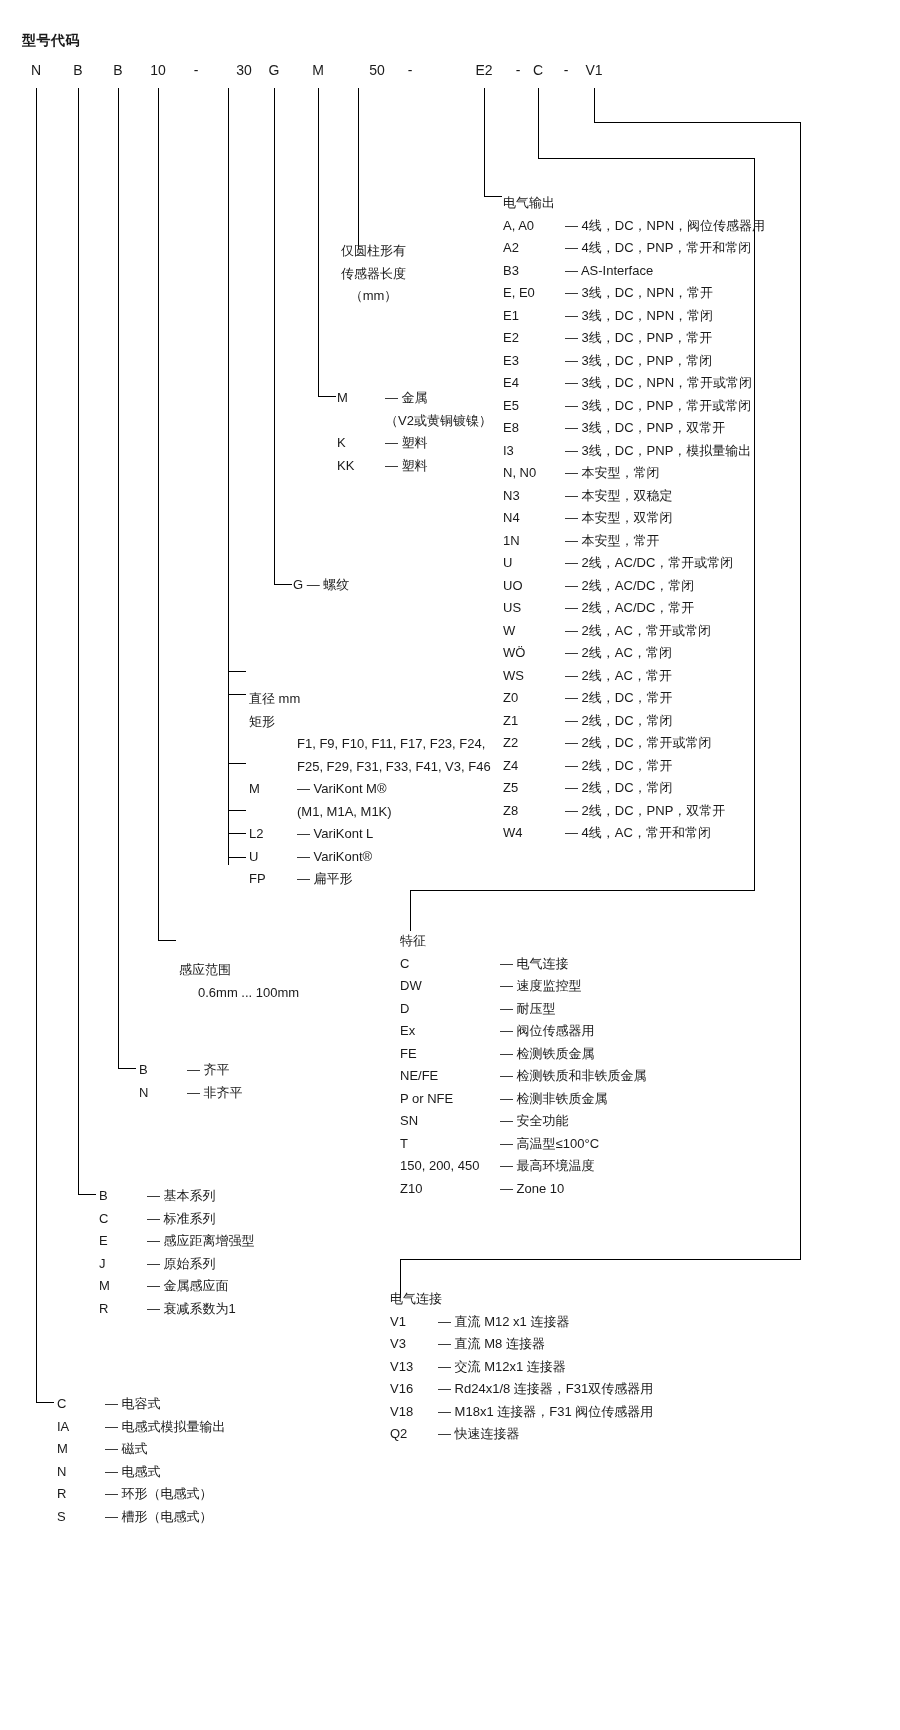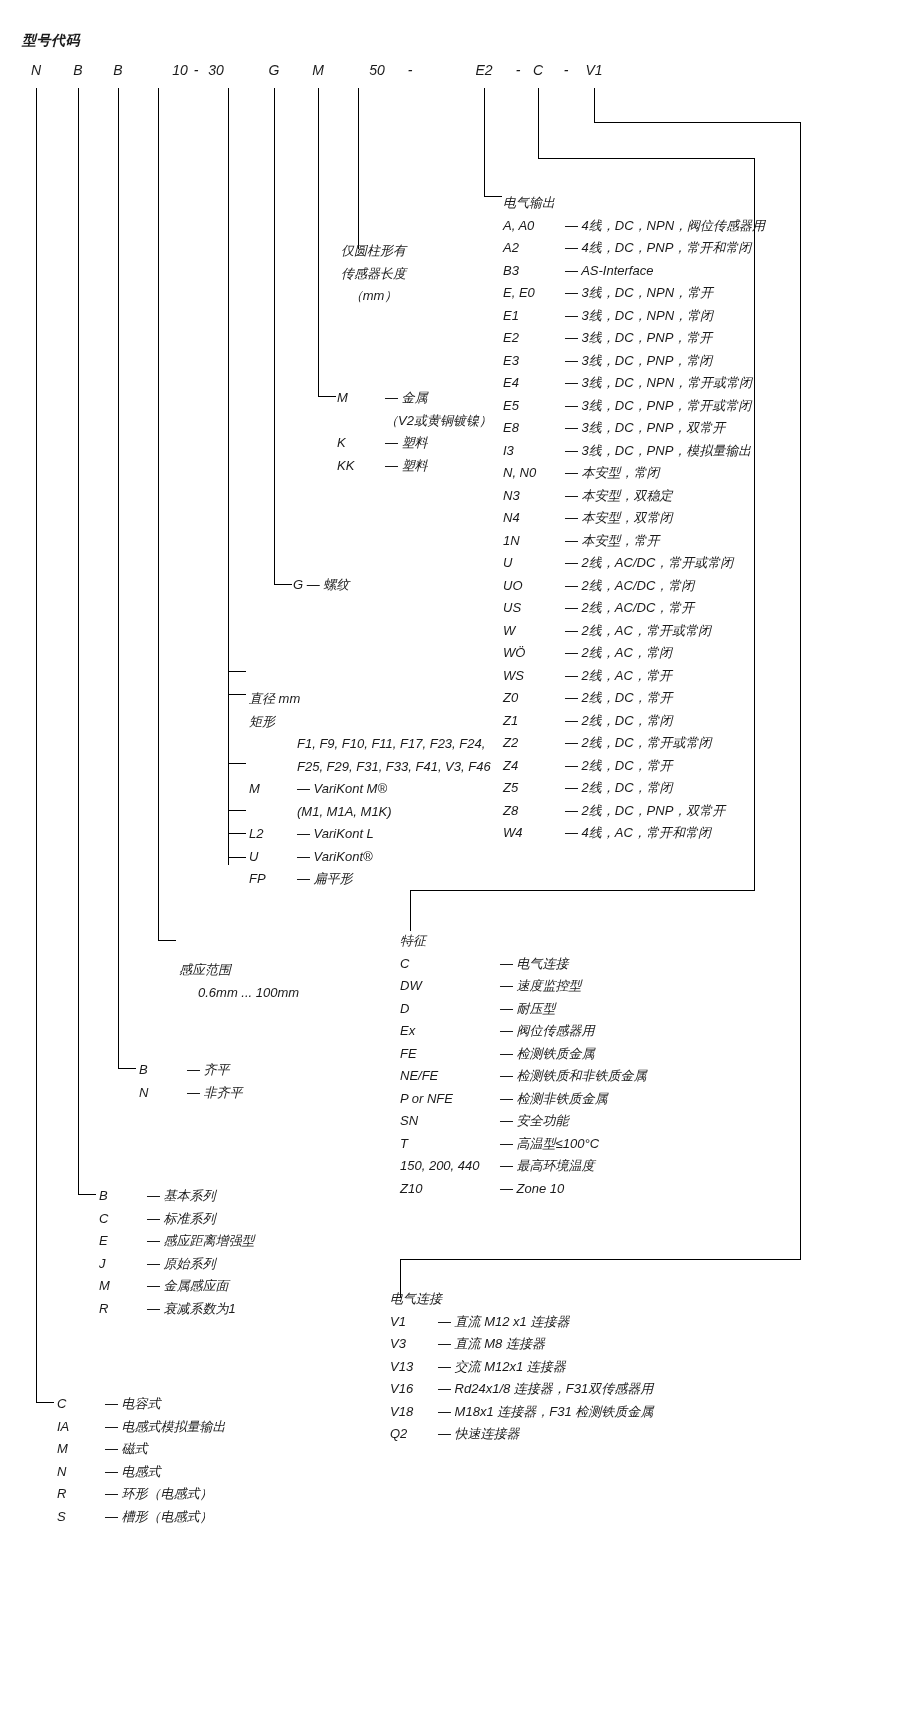--- a/index.html
+++ b/index.html
@@ -13,21 +13,20 @@
     position: relative;
     font-family: "Liberation Sans", sans-serif;
     color: #1a1a1a;
     font-size: 13px;
   }
   .page {
     position: relative;
     width: 900px;
     height: 1730px;
     overflow: hidden;
-    font-style: italic;
   }
   .title {
     position: absolute;
     left: 22px;
     top: 32px;
     font-size: 14px;
     font-weight: bold;
     letter-spacing: 0.5px;
   }
   
@@ -91,23 +90,23 @@
 <body>
 
 <div class="page">
 
   <div class="title">型号代码</div>
 
   <div class="code-row">
     <span class="code-cell" style="left:36px;">N</span>
     <span class="code-cell" style="left:78px;">B</span>
     <span class="code-cell" style="left:118px;">B</span>
-    <span class="code-cell" style="left:158px;margin-left:22px;">10</span>
+    <span class="code-cell" style="left:158px;">10</span>
     <span class="code-cell" style="left:196px;">-</span>
-    <span class="code-cell" style="left:216px;">30</span>
+    <span class="code-cell" style="left:244px;">30</span>
     <span class="code-cell" style="left:274px;">G</span>
     <span class="code-cell" style="left:318px;">M</span>
     <span class="code-cell" style="left:377px;">50</span>
     <span class="code-cell" style="left:410px;">-</span>
     <span class="code-cell" style="left:484px;">E2</span>
     <span class="code-cell" style="left:518px;">-</span>
     <span class="code-cell" style="left:538px;">C</span>
     <span class="code-cell" style="left:566px;">-</span>
     <span class="code-cell" style="left:594px;">V1</span>
   </div>
@@ -441,21 +440,21 @@
       </div>
     <div class="row">
         <div class="c1">SN</div>
         <div class="c2">— 安全功能</div>
       </div>
     <div class="row">
         <div class="c1">T</div>
         <div class="c2">— 高温型≤100°C</div>
       </div>
     <div class="row">
-        <div class="c1">150, 200, 440</div>
+        <div class="c1">150, 200, 450</div>
         <div class="c2">— 最高环境温度</div>
       </div>
     <div class="row">
         <div class="c1">Z10</div>
         <div class="c2">— Zone 10</div>
       </div>
   </div>
 
   <div class="blk deflist w-narrow" style="left:390px; top:1288px;">
     <div class="lbl-head">电气连接</div>
@@ -470,21 +469,21 @@
     <div class="row">
         <div class="c1">V13</div>
         <div class="c2">— 交流 M12x1 连接器</div>
       </div>
     <div class="row">
         <div class="c1">V16</div>
         <div class="c2">— Rd24x1/8 连接器，F31双传感器用</div>
       </div>
     <div class="row">
         <div class="c1">V18</div>
-        <div class="c2">— M18x1 连接器，F31 检测铁质金属</div>
+        <div class="c2">— M18x1 连接器，F31 阀位传感器用</div>
       </div>
     <div class="row">
         <div class="c1">Q2</div>
         <div class="c2">— 快速连接器</div>
       </div>
   </div>
 
 </div>
 
 </body></html>

